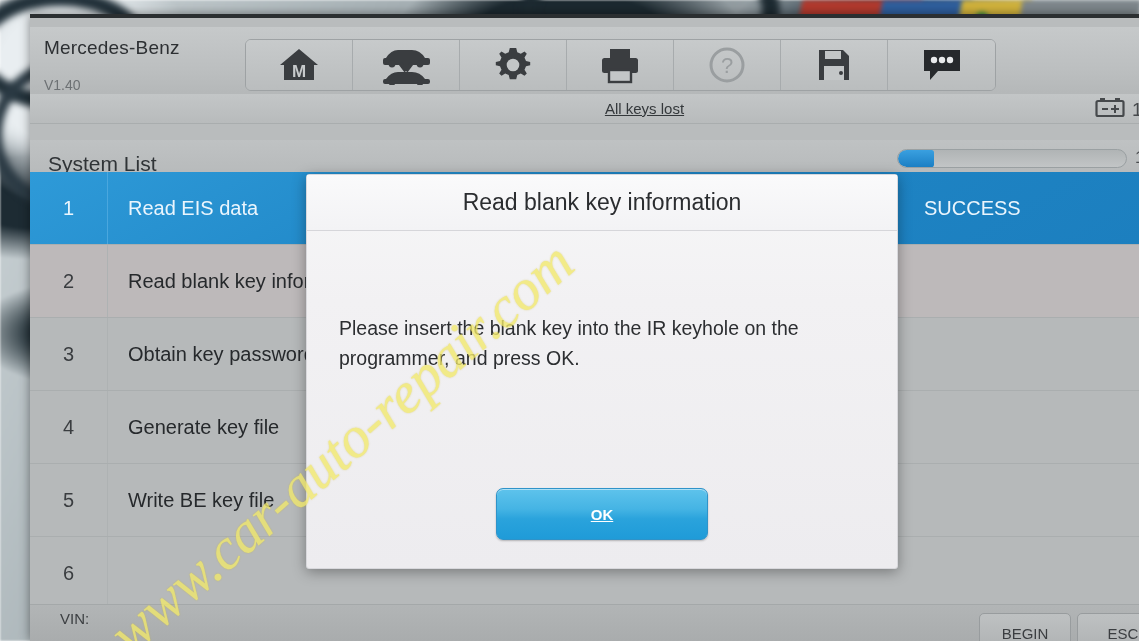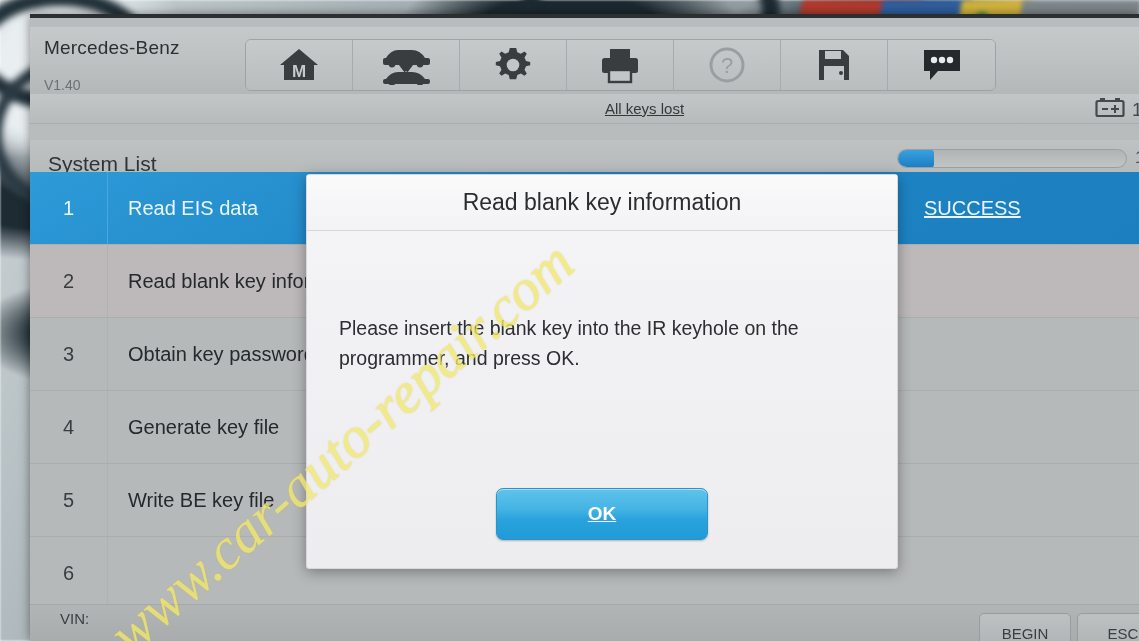--- a/index.html
+++ b/index.html
@@ -109,21 +109,21 @@
 
   
   .tbl { position:absolute; left:0; top:158px; width:100%; }
   .row { display:flex; height:73px; align-items:center; position:relative; }
   .row .idx {
     width:78px; text-align:center; font-size:20px; color:#3a3d40;
     align-self:stretch; display:flex; align-items:center; justify-content:center;
     border-right:1px solid #aeb2b3;
   }
   .row .nm  { flex:1; font-size:20px; color:#26292c; padding-left:20px; }
-  .row .st  { width:215px; font-size:20px; color:#26292c;text-decoration:underline; }
+  .row .st  { width:215px; font-size:20px; color:#26292c; }
   .row.sel  { background: linear-gradient(150deg,#2e9ad8 0%, #1f86c6 45%, #1c7fbf 100%); }
   .row.sel .idx, .row.sel .nm, .row.sel .st { color:#eaf5fd; border-right-color:#4aa7de;}
   .row.alt  { background:#bdb9ba; }
   .row.reg  { background:#b6b9ba; }
   .row.sep::after {
     content:""; position:absolute; left:0; bottom:0; width:100%; height:1px;
     background:#aaaeaf;
   }
 
   
@@ -161,21 +161,21 @@
   }
   .dlg-body {
     padding: 82px 32px 0 32px;
     font-size:19.5px; line-height:30px; color:#2c2e31;
   }
   .dlg-foot { position:absolute; left:0; bottom:28px; width:100%; display:flex; justify-content:center; }
   .ok-btn {
     width:212px; height:52px; border-radius:7px;
     border:1px solid #2f93c9;
     background: linear-gradient(180deg,#5ec3ec 0%, #45b4e4 40%, #2aa3dc 60%, #1f9bd8 100%);
-    color:#ffffff; font-size:19px; font-weight:bold;
+    color:#ffffff; font-size:15px; font-weight:bold;
     display:flex; align-items:center; justify-content:center;
     box-shadow: inset 0 1px 0 rgba(255,255,255,.5), 0 1px 2px rgba(0,0,0,.25);
     text-decoration: underline;
   }
 
   
   .wm {
     position:absolute; left:0; top:0; width:1139px; height:641px;
     pointer-events:none;
   }

